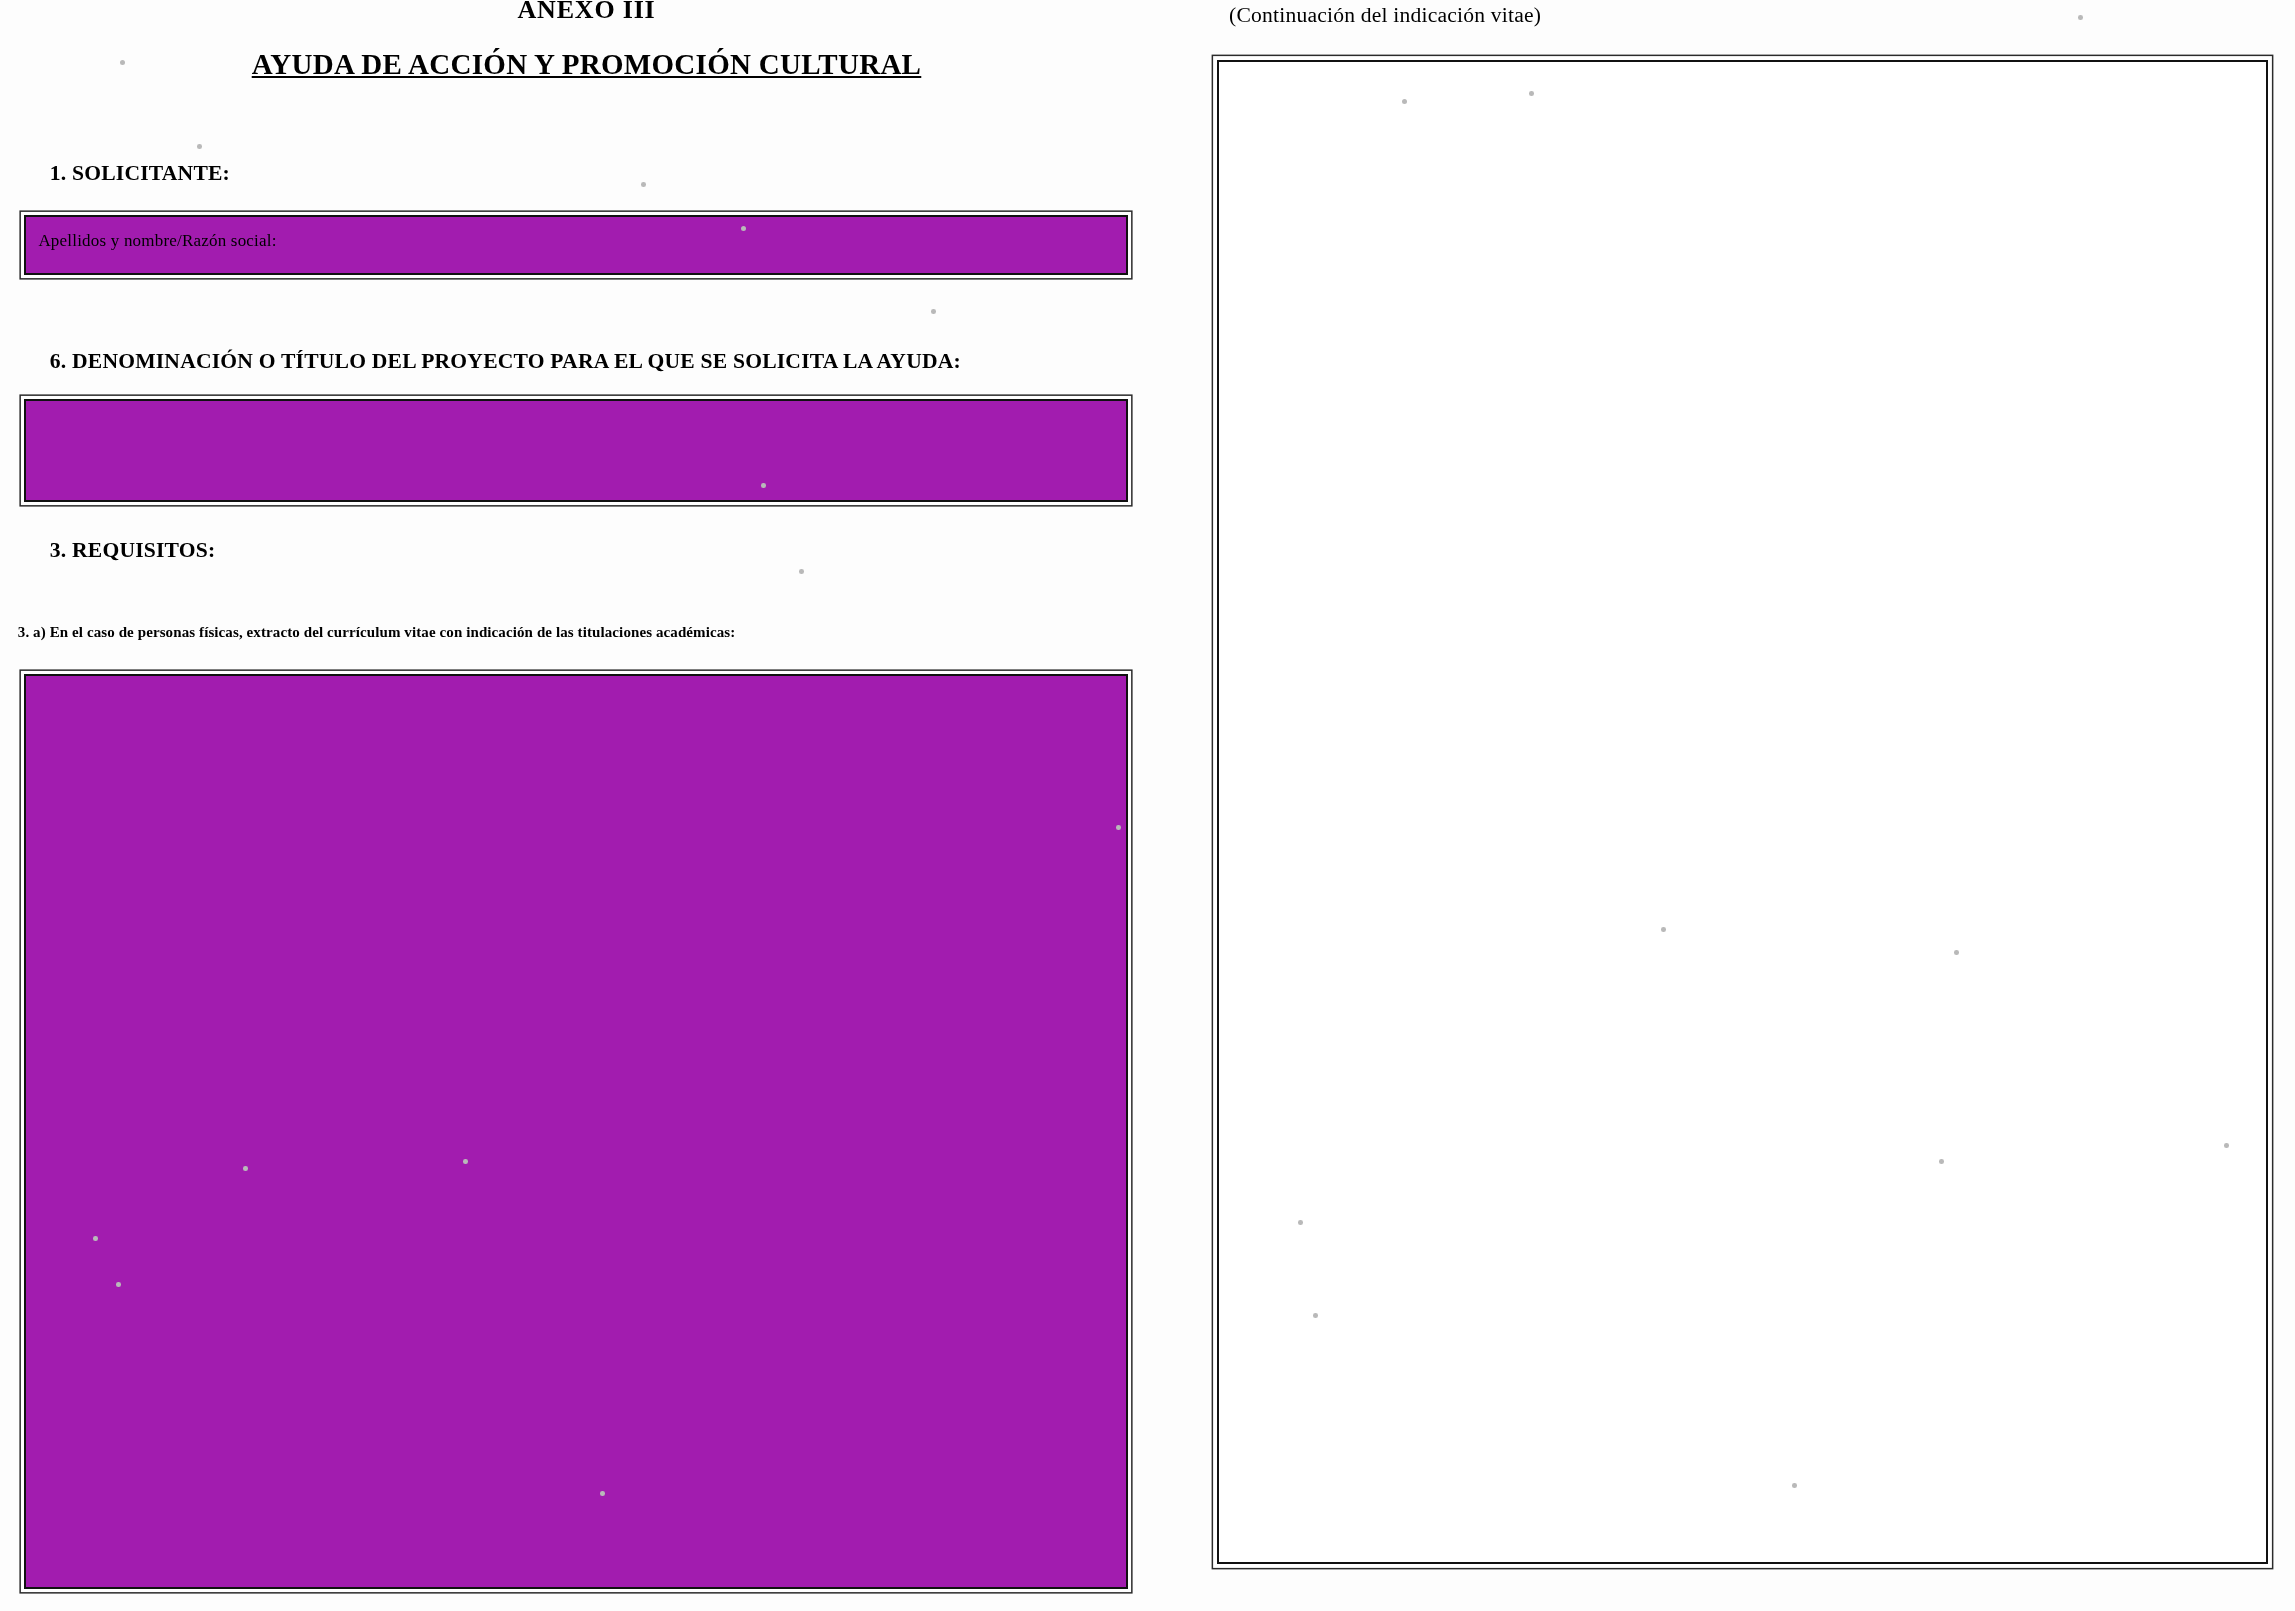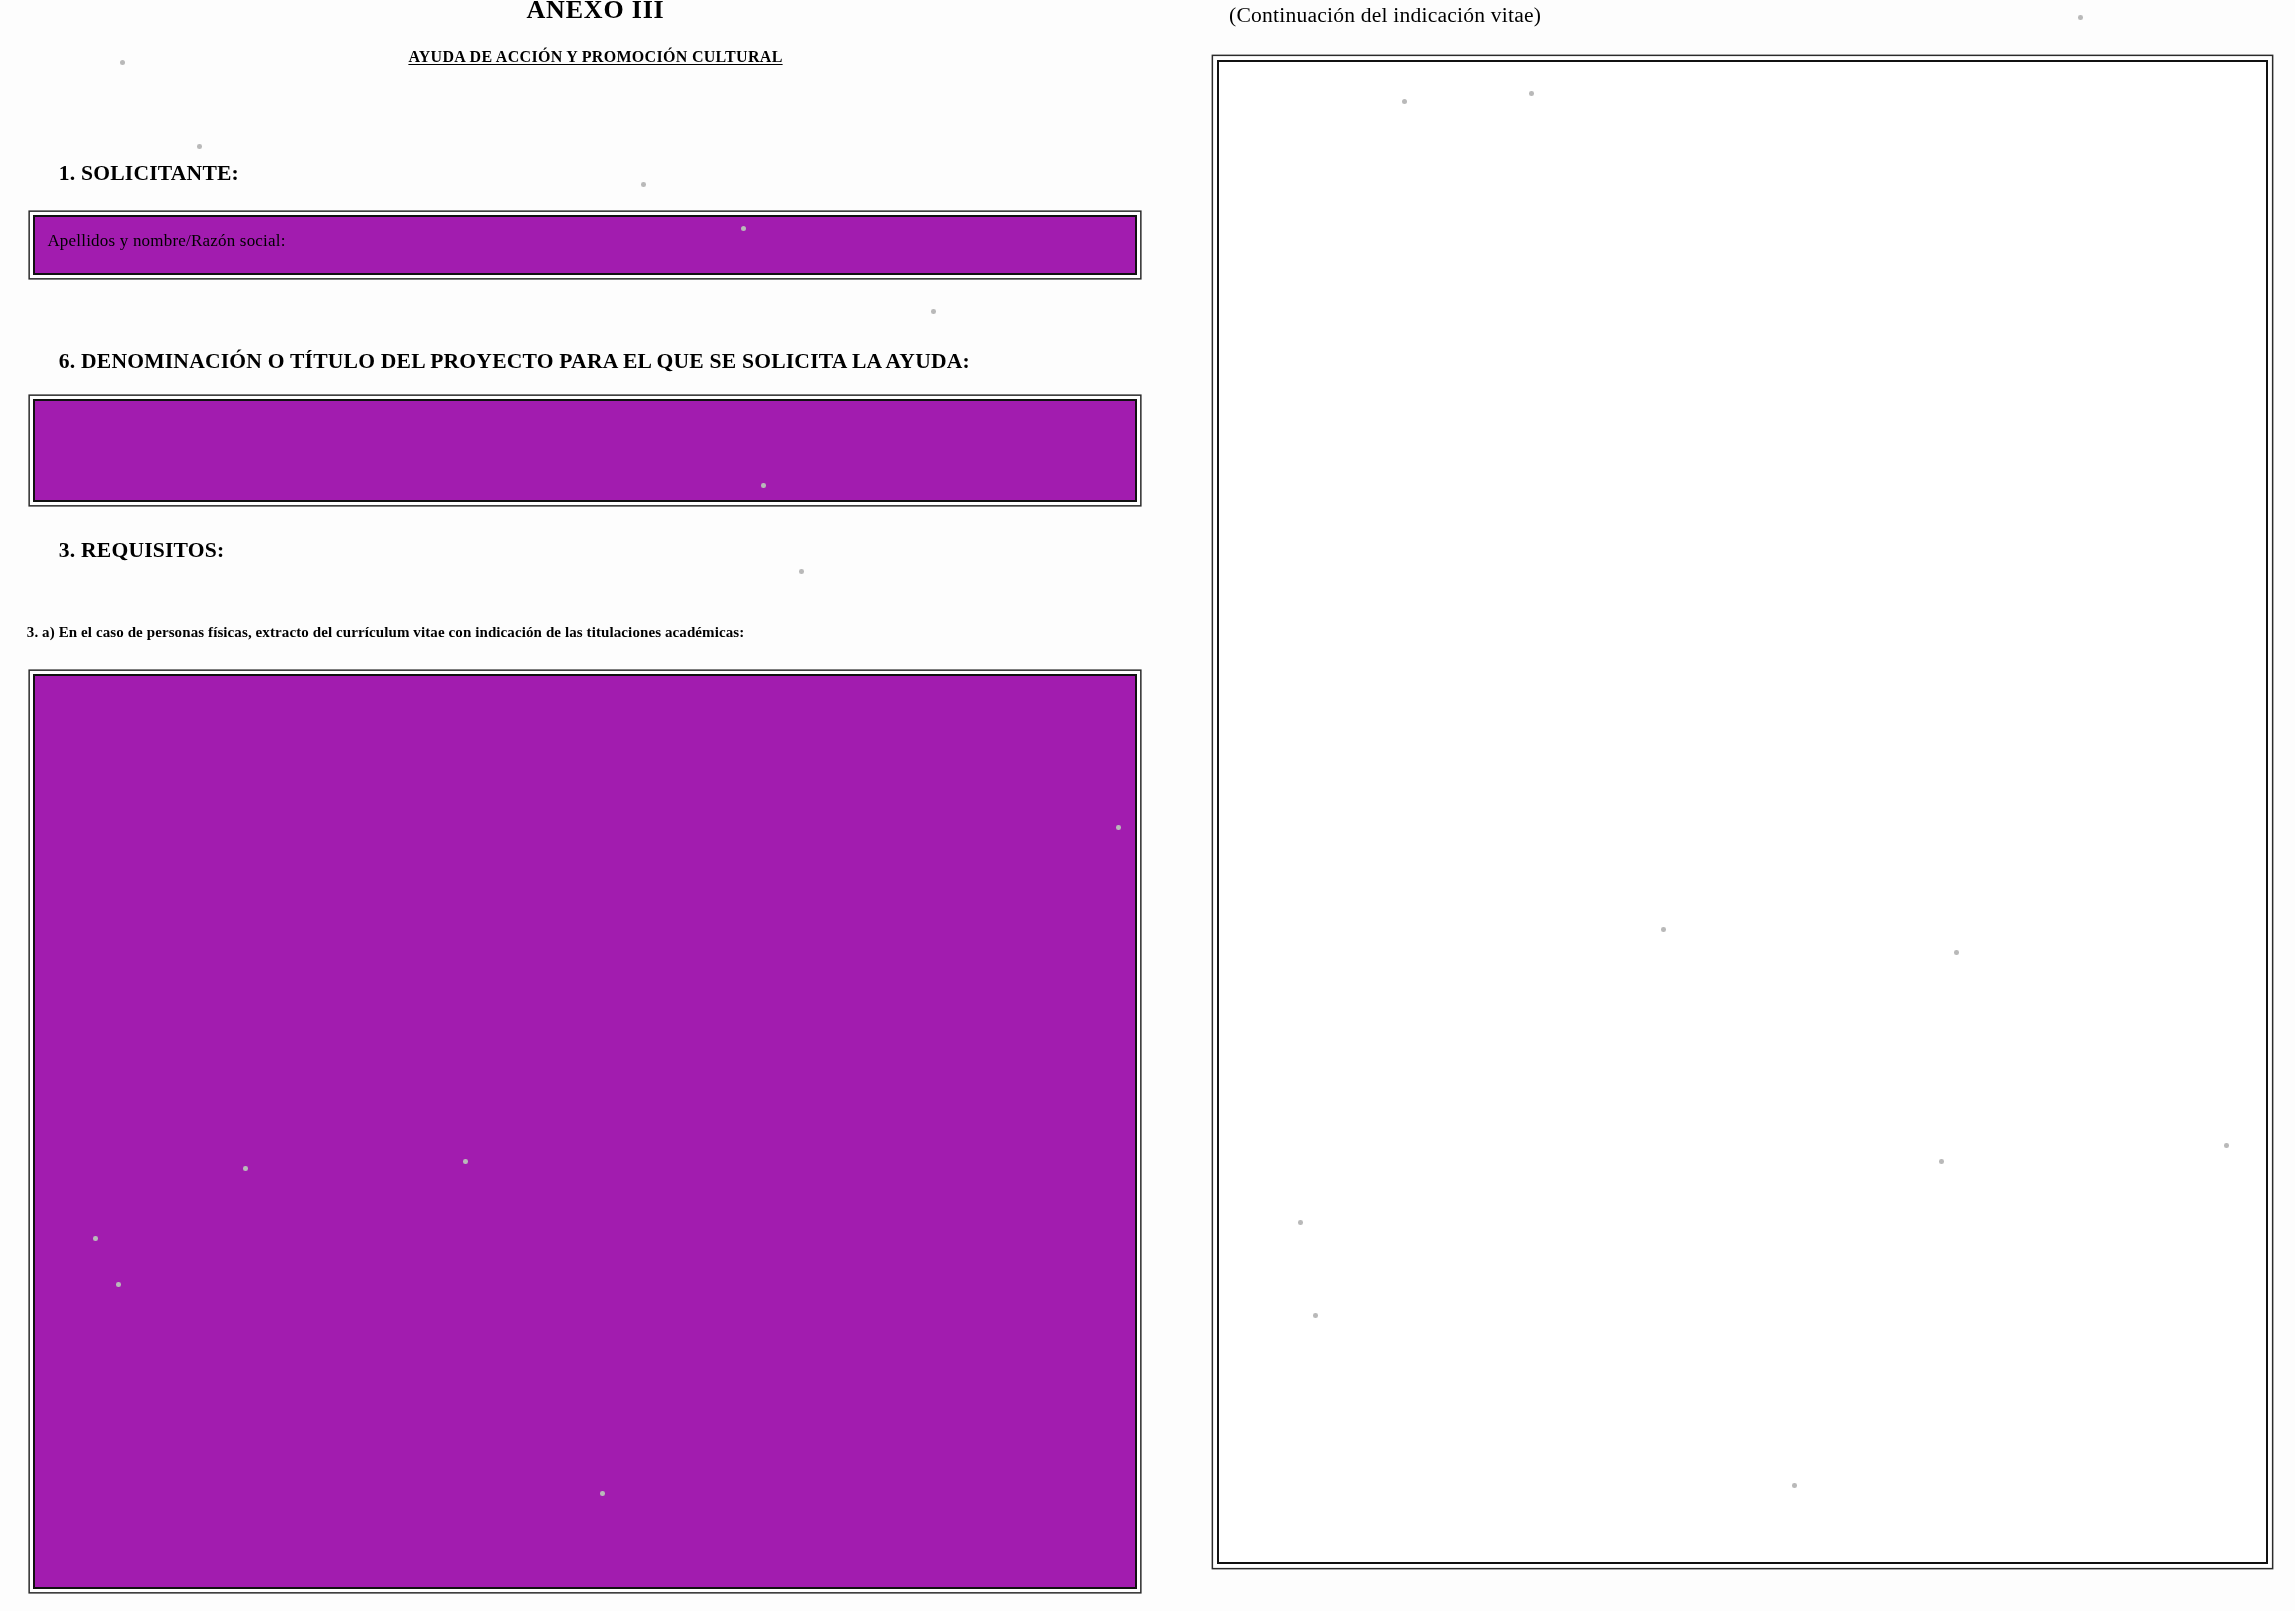--- a/index.html
+++ b/index.html
@@ -18,21 +18,21 @@
 
   .page {
     position: absolute;
     inset: 0;
     background: #fdfdfd;
   }
 
   
   .left-col {
     position: absolute;
-    left: 16px;
+    left: 7px;
     top: 0px;
     width: 1159px;
     height: 1611px;
   }
 
   .title-anexo {
     position: absolute;
     left: 0px;
     top: -4.6px;
     width: 1159px;
@@ -44,21 +44,21 @@
     text-underline-offset: 2.3px;
   }
   .title-anexo-inner { display: inline-block; }
 
   .title-sub {
     position: absolute;
     left: 0px;
     top: 48px;
     width: 1159px;
     text-align: center;
-    font-size: 16px;
+    font-size: 29px;
     font-weight: bold;
     letter-spacing: 0.3px;
     text-decoration: underline;
     text-underline-offset: 2.3px;
   }
 
   .sec-heading {
     position: absolute;
     font-size: 21.6px;
     font-weight: bold;

